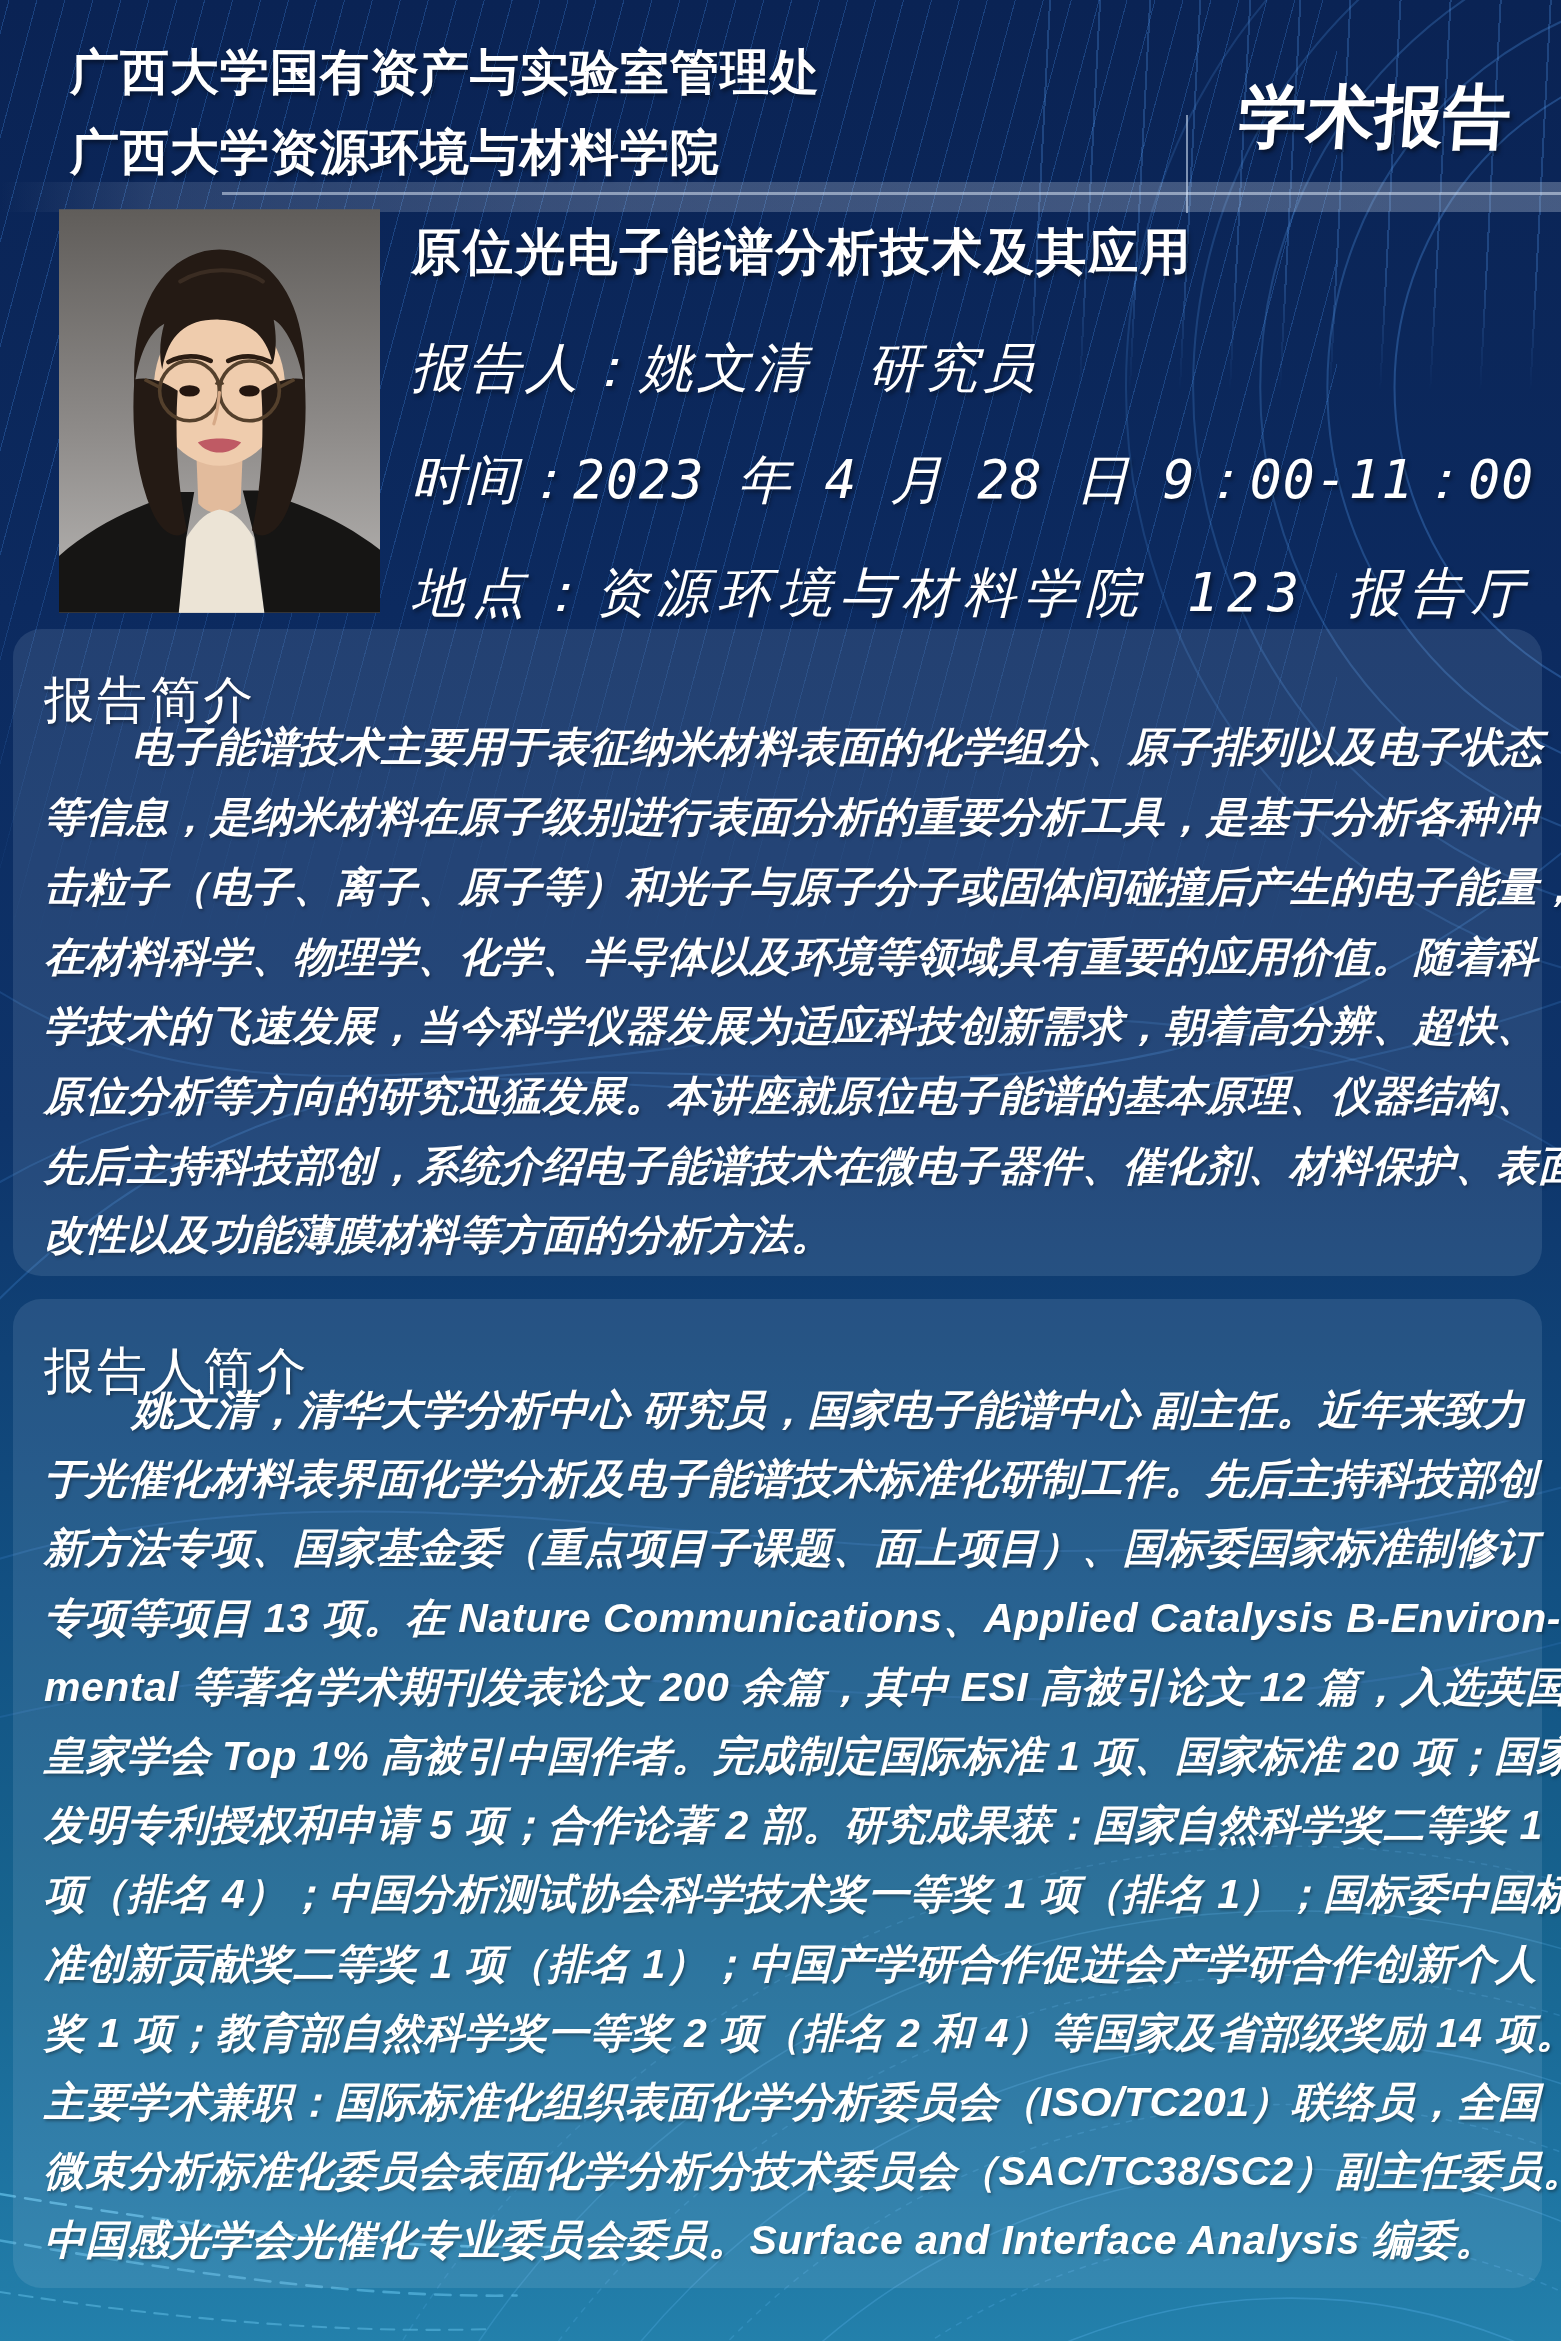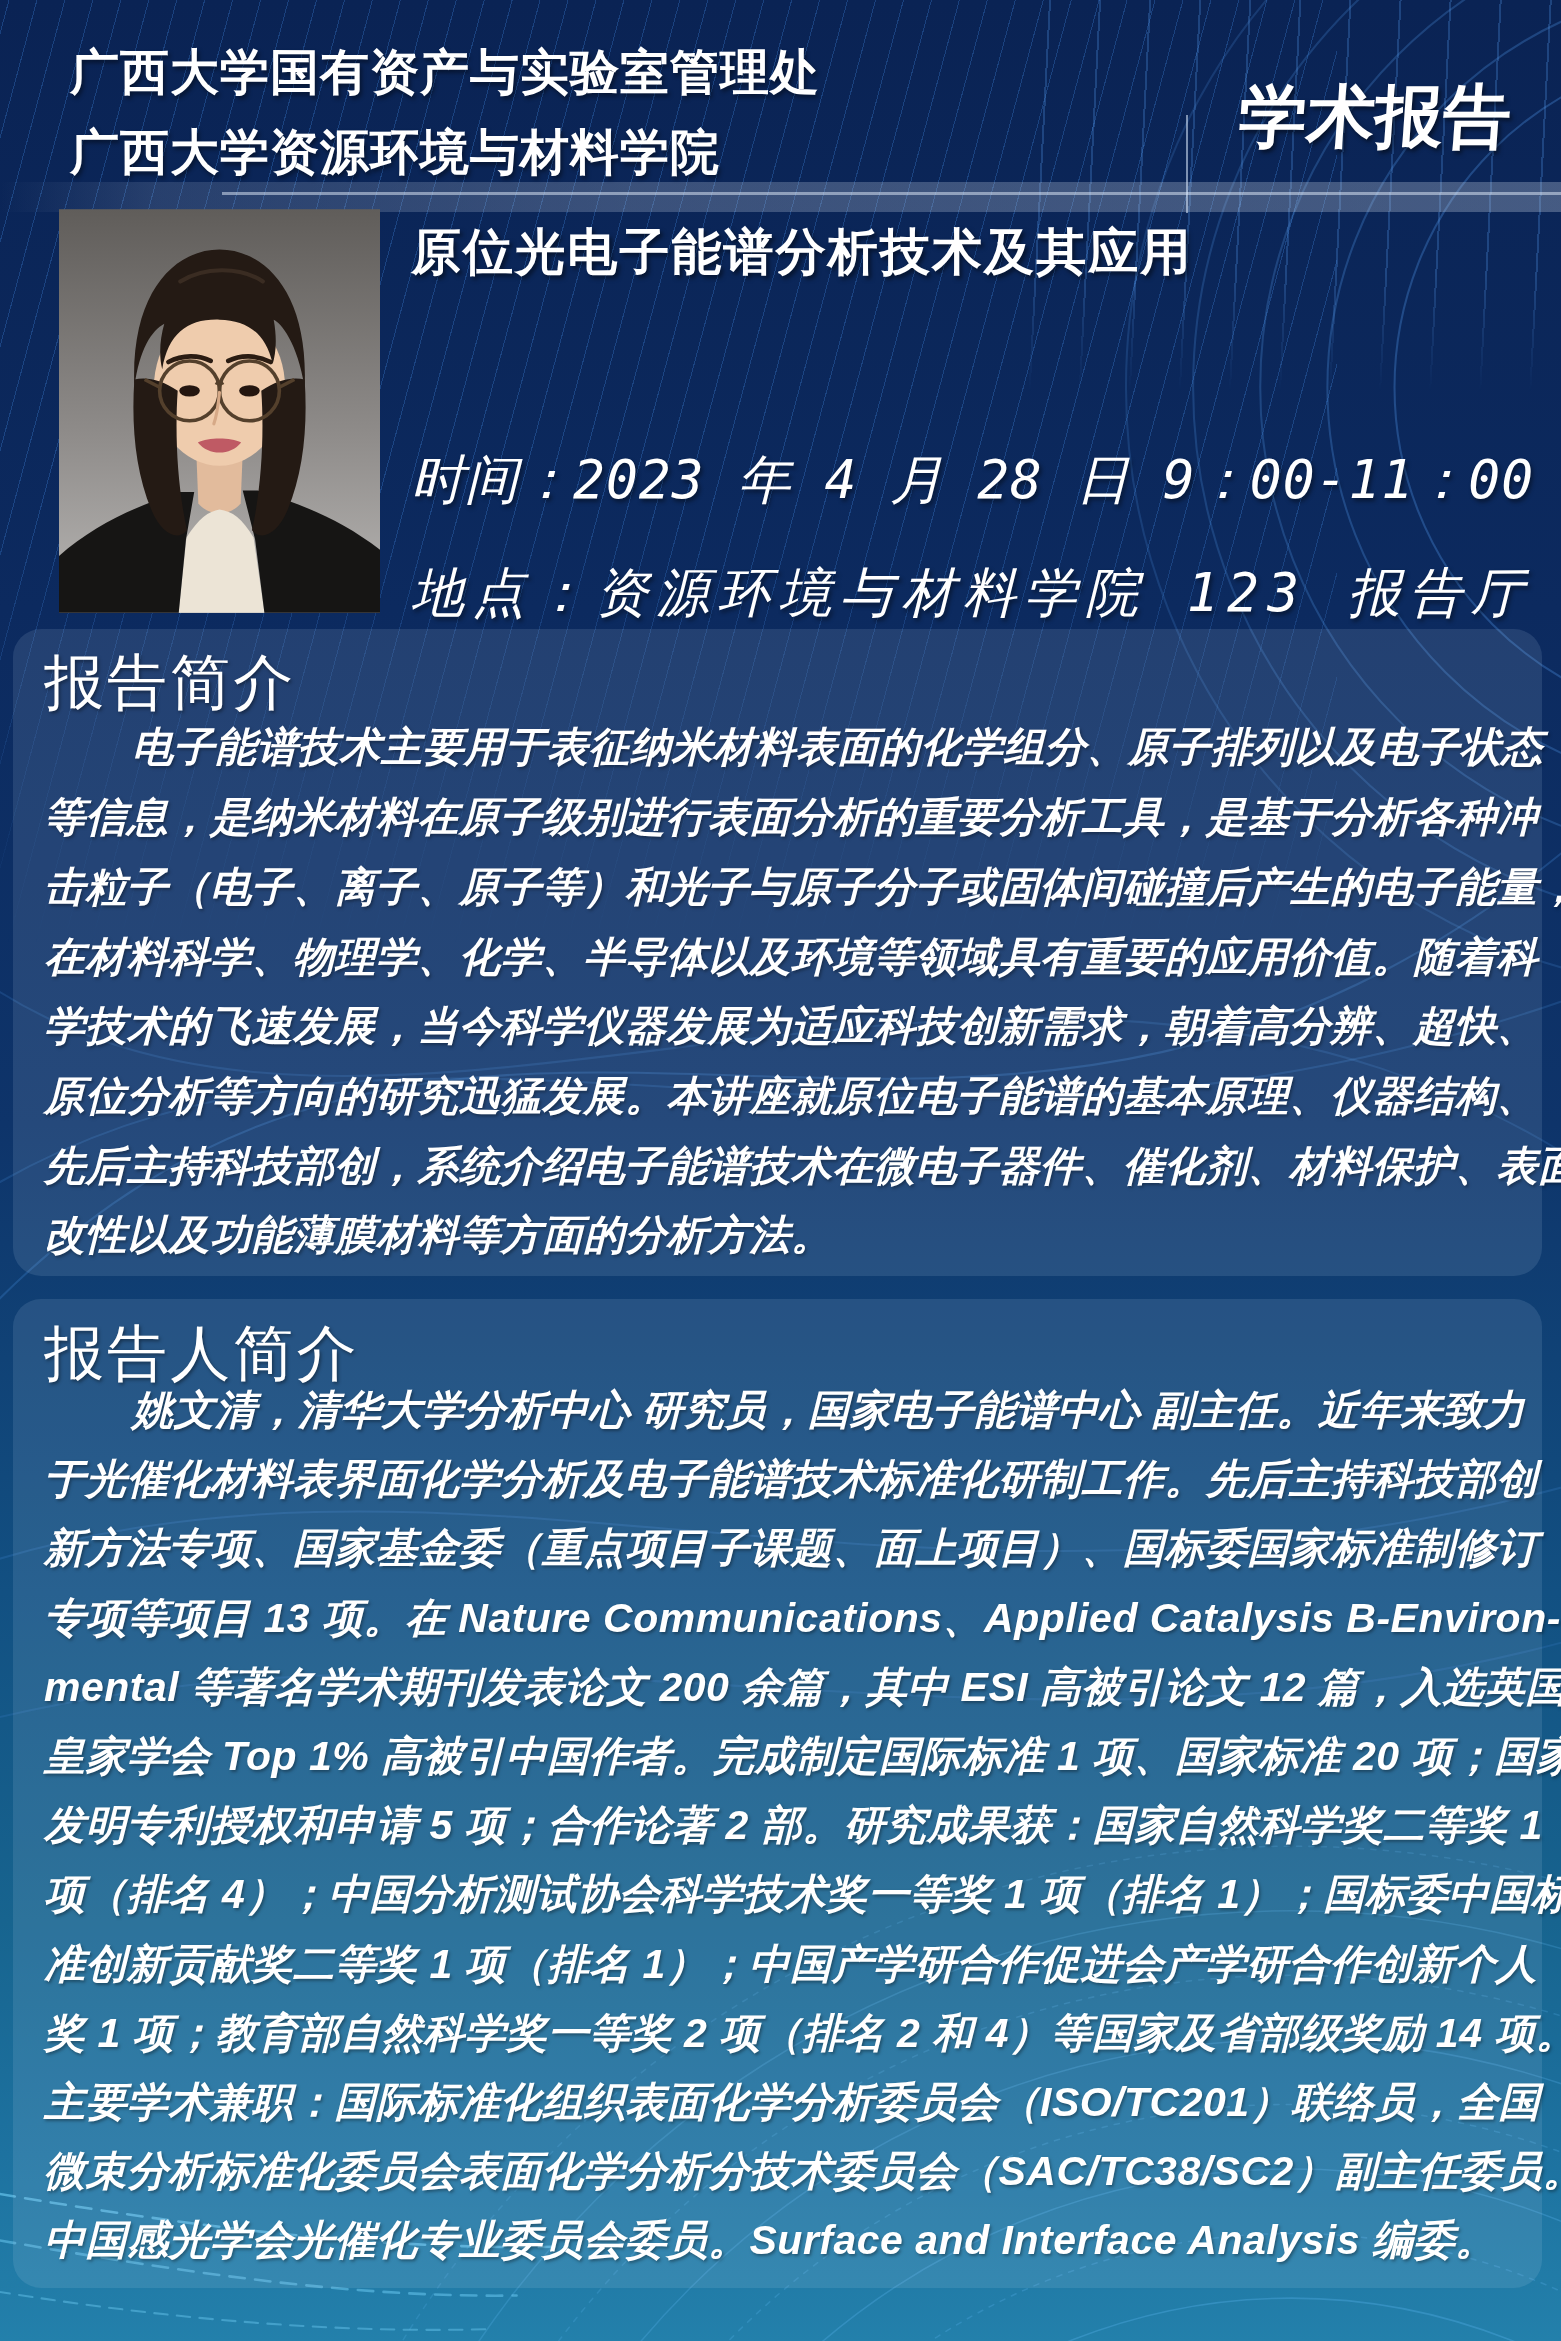--- a/index.html
+++ b/index.html
@@ -32,21 +32,21 @@
   .org-line{left:70px;font-size:49px;font-weight:700;letter-spacing:1px;text-shadow:2.1px 2.6px 4.1px rgba(0,0,0,0.45);}
   .org-1{top:40px;} .org-2{top:120px;}
   .badge{left:1239px;top:72px;font-size:68px;font-weight:800;transform:skewX(-4deg);text-shadow:2.6px 3.1px 4.6px rgba(0,0,0,0.5);}
   .title{left:411px;top:219px;font-size:50px;font-weight:800;letter-spacing:2.1px;text-shadow:2.6px 3.1px 4.6px rgba(0,0,0,0.5);}
   .hero-line{left:411px;font-size:53px;font-weight:500;font-style:italic;
     font-family:"DejaVu Sans Mono","DejaVu Sans","Liberation Sans",sans-serif;
     text-shadow:2.1px 2.6px 4.1px rgba(0,0,0,0.45);}
   .speaker{top:333px;letter-spacing:4.1px;}
   .time{top:445px;letter-spacing:1px;}
   .venue{top:558px;letter-spacing:8.3px;}
-  .sec-heading{left:44px;font-size:60px;font-weight:500;letter-spacing:3.1px;text-shadow:1.5px 2.1px 3.6px rgba(0,0,0,0.4);}
+  .sec-heading{left:44px;font-size:50px;font-weight:500;letter-spacing:3.1px;text-shadow:1.5px 2.1px 3.6px rgba(0,0,0,0.4);margin-top:24px;}
   .h-intro{top:643px;} .h-bio{top:1314px;}
   .pline{left:44px;font-size:41px;font-weight:600;font-style:italic;letter-spacing:0.5px;
     text-shadow:1.5px 2.1px 3.1px rgba(0,0,0,0.35);}
   .indent{left:132px;}
   .photo{position:absolute;left:59px;top:209px;width:321px;height:404px;}
   .photo svg{display:block;}
 </style>
 </head>
 <body>
 
@@ -121,20 +121,21 @@
         <path d="M305,340 C308,333 314,333 317,340"></path>
         <path d="M195,345 L166,330"></path>
         <path d="M427,345 L456,330"></path>
       </g>
       <path d="M311,355 C308,385 304,405 300,416" stroke="#d6a987" stroke-width="6" fill="none" stroke-linecap="round"></path>
       <path d="M269,452 C290,442 332,442 353,452 C332,478 290,478 269,452 Z" fill="#bf5a64"></path>
     </svg>
   </div>
 
   <div class="txt title">原位光电子能谱分析技术及其应用</div>
+  <div class="txt hero-line speaker">报告人：姚文清　研究员</div>
   <div class="txt hero-line time">时间：2023 年 4 月 28 日 9：00-11：00</div>
   <div class="txt hero-line venue">地点：资源环境与材料学院 123 报告厅</div>
 
   <div class="txt sec-heading h-intro">报告简介</div>
   <div class="txt pline indent" style="top:720px">电子能谱技术主要用于表征纳米材料表面的化学组分、原子排列以及电子状态</div>
   <div class="txt pline" style="top:790px">等信息，是纳米材料在原子级别进行表面分析的重要分析工具，是基于分析各种冲</div>
   <div class="txt pline" style="top:860px">击粒子（电子、离子、原子等）和光子与原子分子或固体间碰撞后产生的电子能量，</div>
   <div class="txt pline" style="top:930px">在材料科学、物理学、化学、半导体以及环境等领域具有重要的应用价值。随着科</div>
   <div class="txt pline" style="top:999px">学技术的飞速发展，当今科学仪器发展为适应科技创新需求，朝着高分辨、超快、</div>
   <div class="txt pline" style="top:1069px">原位分析等方向的研究迅猛发展。本讲座就原位电子能谱的基本原理、仪器结构、</div>

